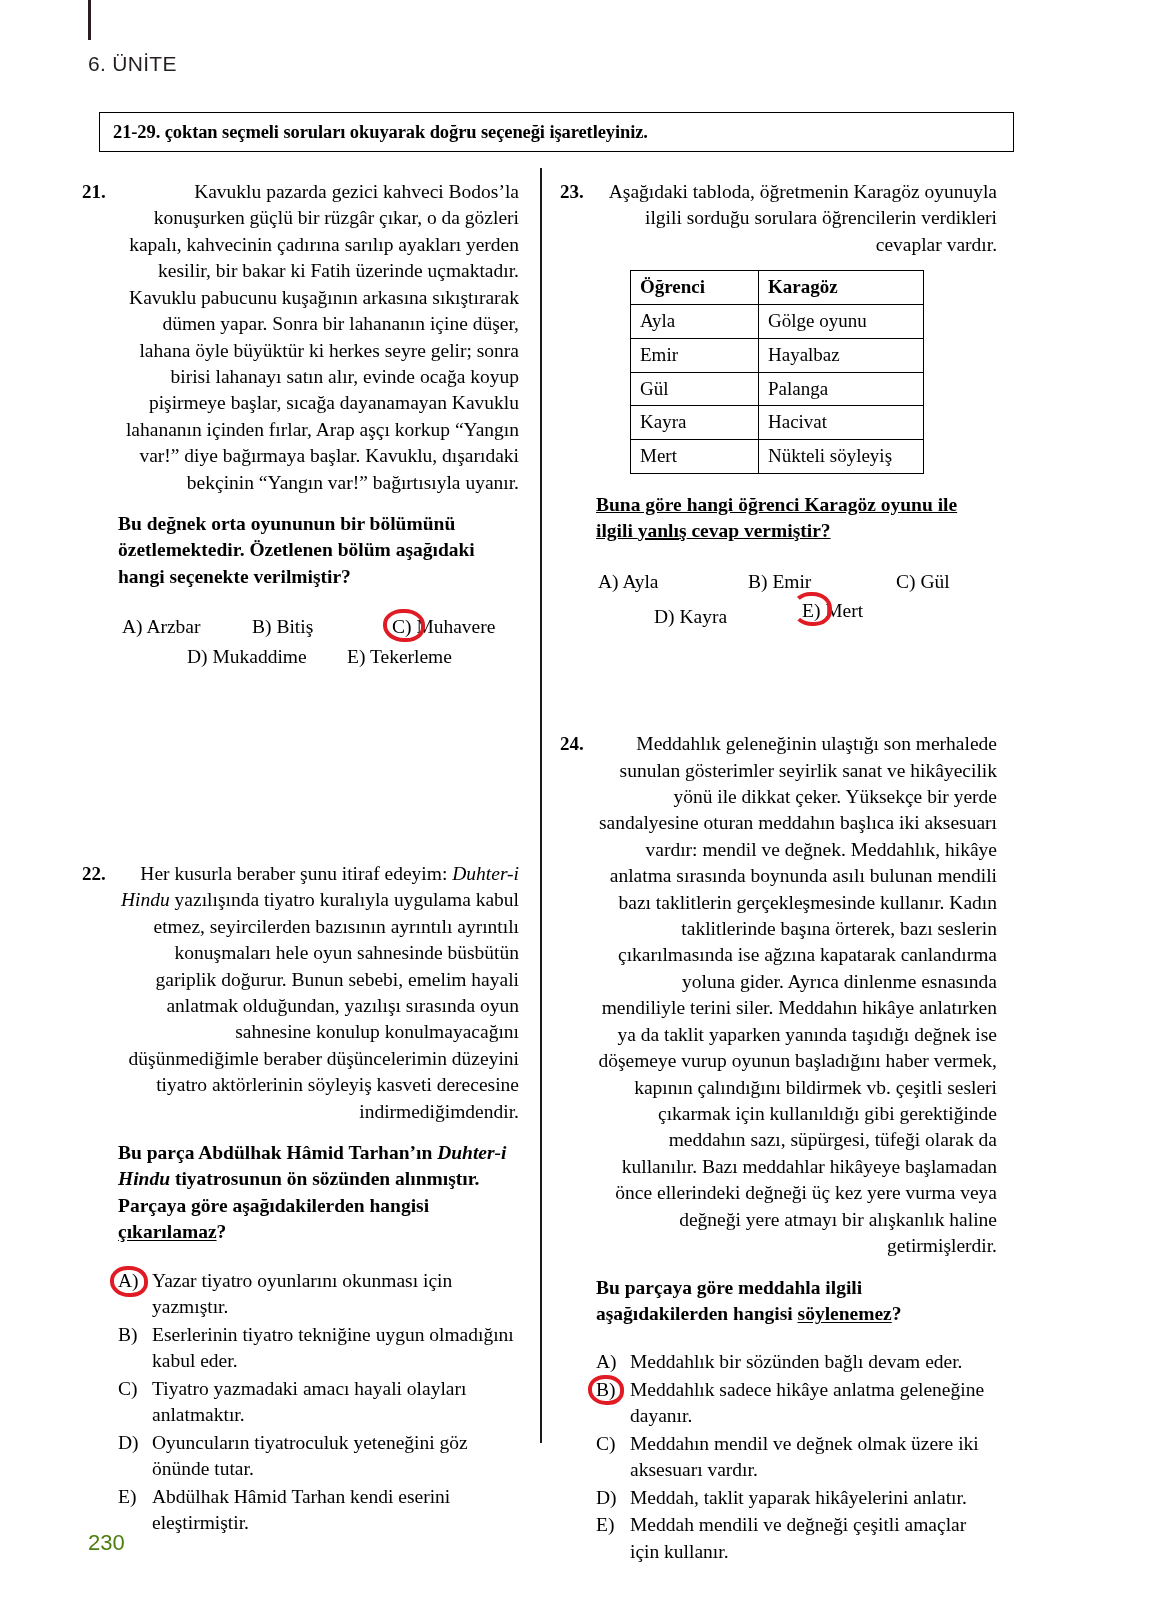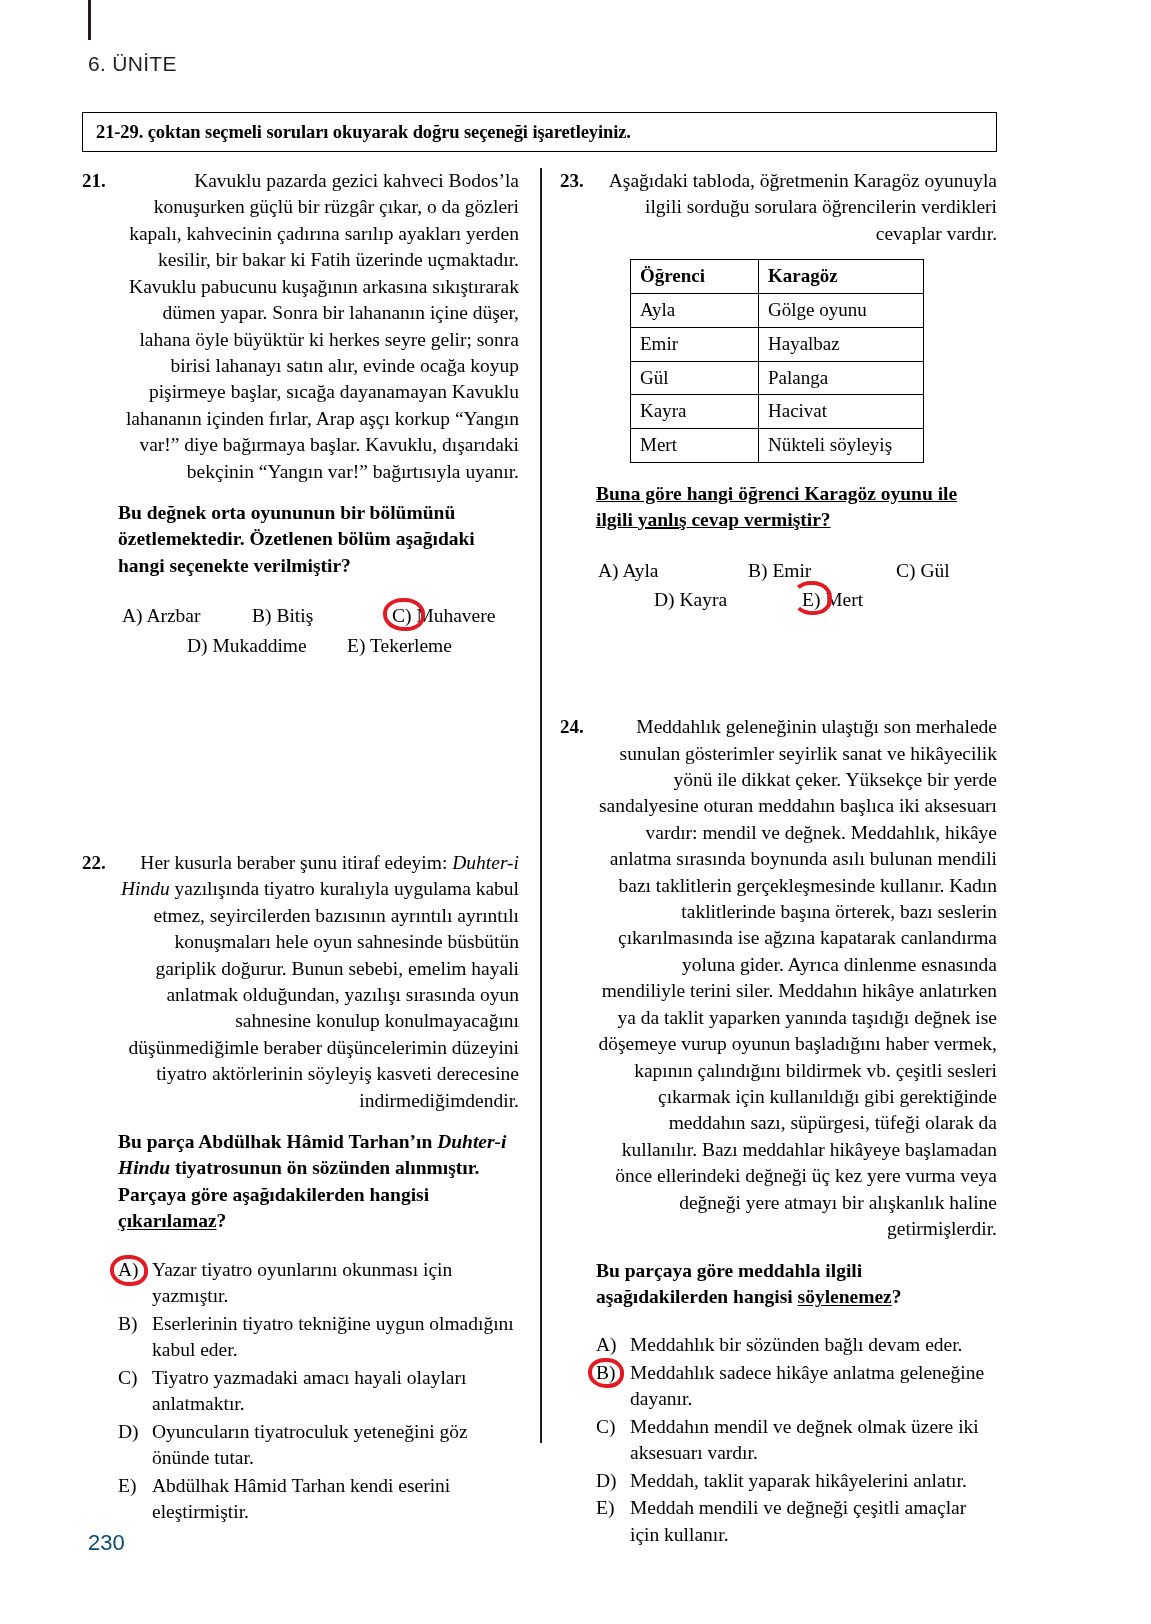--- a/index.html
+++ b/index.html
@@ -29,21 +29,21 @@
     top: 52px;
     font-family: "Liberation Sans", sans-serif;
     font-size: 21px;
     letter-spacing: 0.3px;
     color: #231f20;
   }
 
   
   .instruction-box {
     position: absolute;
-    left: 82px;
+    left: 99px;
     top: 112px;
     width: 915px;
     height: 40px;
     border: 1.5px solid #000;
     display: flex;
     align-items: center;
     padding-left: 13px;
   }
   .instruction-text {
     font-weight: bold;
@@ -54,21 +54,21 @@
   
   .columns {
     position: absolute;
     left: 82px;
     top: 168px;
     width: 915px;
     height: 1280px;
   }
   .col {
     position: absolute;
-    top: 0;
+    top: 11px;
     width: 437px;
   }
   .col-left  { left: 0px; }
   .col-right { left: 478px; }
 
   .col-divider {
     position: absolute;
     left: 458px;
     top: 0px;
     width: 1.5px;
@@ -165,21 +165,21 @@
   table.karagoz td.c0, table.karagoz th.c0 { width: 128px; }
   table.karagoz td.c1, table.karagoz th.c1 { width: 165px; }
 
   
   .page-number {
     position: absolute;
     left: 88px;
     top: 1530px;
     font-family: "Liberation Sans", sans-serif;
     font-size: 22px;
-    color: #0c4a6e;
+    color: #4d7c0f;
   }
 </style>
 </head>
 <body>
 
 <div class="top-bar-mark"></div>
 <div class="unit-label">6. ÜNİTE</div>
 
 <div class="instruction-box">
   <span class="instruction-text">21-29. çoktan seçmeli soruları okuyarak doğru seçeneği işaretleyiniz.</span>
@@ -323,21 +323,21 @@
             <div class="opt-inline" style="width:148px;">
               <span>B)</span>
               <span>Emir</span>
             </div>
             <div class="opt-inline">
               <span>C)</span>
               <span>Gül</span>
             </div>
           </div>
           <div class="opt-row" style="padding-left:58px;">
-            <div class="opt-inline" style="width:148px;">
+            <div class="opt-inline" style="width:148px;margin-top:6px;">
               <span>D)</span>
               <span>Kayra</span>
             </div>
             <div class="opt-inline">
               <span class="circle-mark circle-open" style="left:-10px; top:-4px; width:40px; height:34px;"></span>
               <span>E)</span>
               <span>Mert</span>
             </div>
           </div>
         </div>

